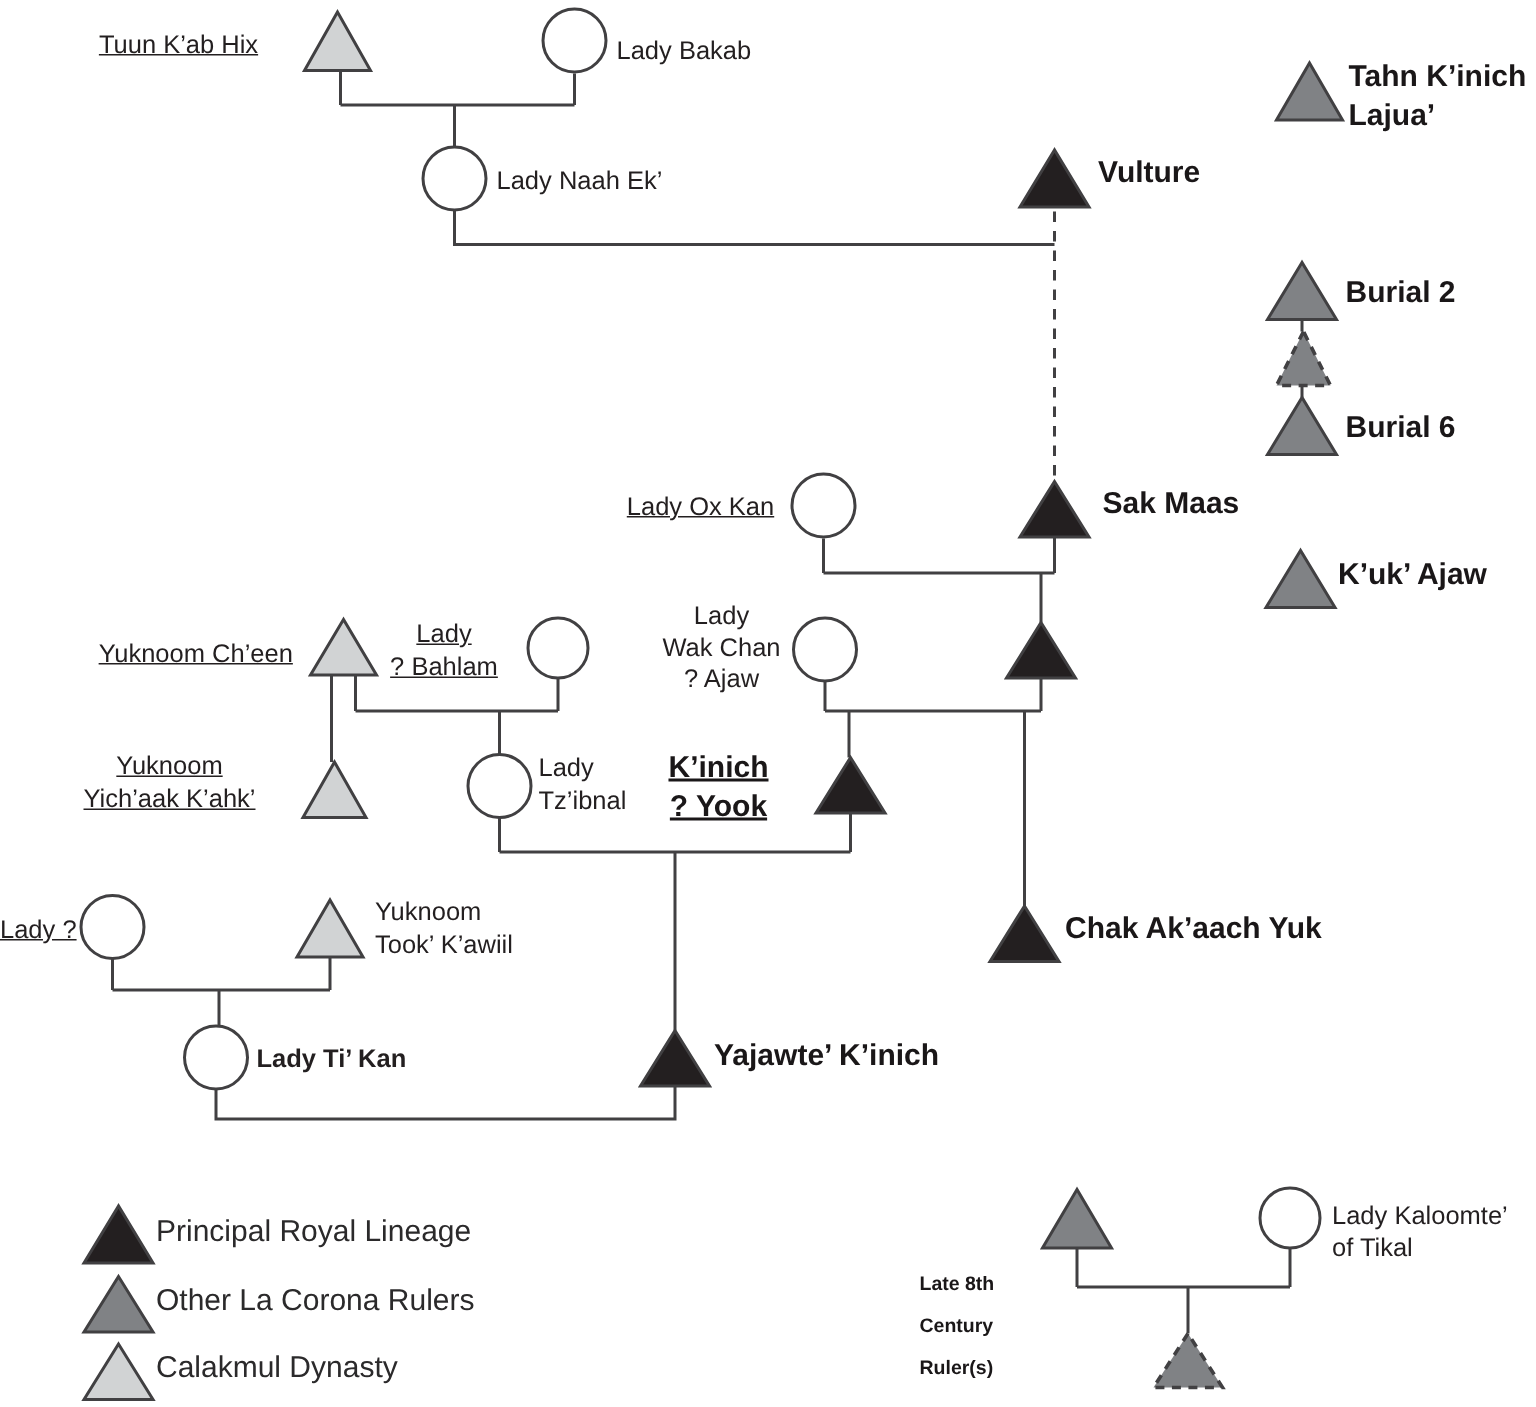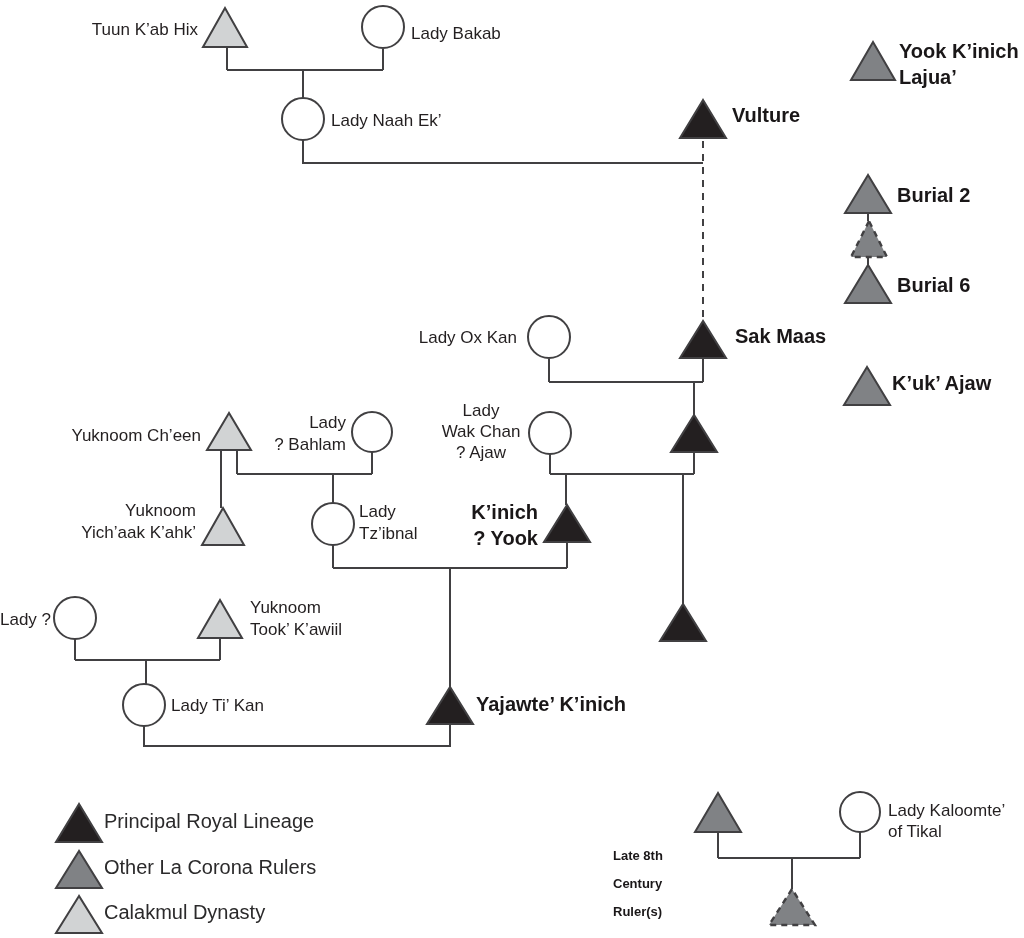--- a/index.html
+++ b/index.html
@@ -21,21 +21,21 @@
   .f-calakmul{fill:var(--c-calakmul);}
   circle.person{fill:#ffffff;stroke:var(--c-line);stroke-width:2;}
   .lbl{
     position:absolute;font-size:17px;line-height:21px;color:var(--c-text);
     white-space:nowrap;
   }
   .lbl span{display:block;}
   .lbl.b{font-weight:700;font-size:20px;line-height:26px;color:#1a1718;}
   .lbl.big{font-size:13px;line-height:28px;}
   .lbl.legend{font-size:20px;line-height:22px;color:#2b2a2b;}
-  .ta-r{text-align:right;}
+  .ta-r{text-align:center;text-decoration:underline;}
   .ta-c{text-align:center;}
 </style>
 </head>
 <body>
 
 <div class="stage">
 
   <svg class="layer" width="1024" height="938" viewBox="0 0 1024 938">
 
     <g class="conn">
@@ -87,21 +87,21 @@
       <polygon class="person f-calakmul" points="79,896 56,933 102,933"></polygon>
     </g>
   </svg>
 
   <div class="lbl ta-r" style="left:40px;top:19px;width:158px;">Tuun K’ab Hix</div>
   <div class="lbl" style="left:411px;top:23px;">Lady Bakab</div>
   <div class="lbl" style="left:331px;top:110px;">Lady Naah Ek’</div>
   <div class="lbl b" style="left:732px;top:102px;">Vulture</div>
 
   <div class="lbl b" style="left:899px;top:38px;">
-    <span>Yook K’inich</span>
+    <span>Tahn K’inich</span>
     <span>Lajua’</span>
   </div>
 
   <div class="lbl b" style="left:897px;top:182px;">Burial 2</div>
   <div class="lbl b" style="left:897px;top:272px;">Burial 6</div>
   <div class="lbl b" style="left:735px;top:323px;">Sak Maas</div>
   <div class="lbl b" style="left:892px;top:370px;">K’uk’ Ajaw</div>
 
 
   <div class="lbl ta-r" style="left:417px;top:327px;width:100px;">Lady Ox Kan</div>
@@ -110,20 +110,21 @@
     <span>Lady</span>
     <span>Wak Chan</span>
     <span>? Ajaw</span>
   </div>
 
   <div class="lbl b ta-r" style="left:420px;top:499px;width:118px;">
     <span>K’inich</span>
     <span>? Yook</span>
   </div>
 
+  <div class="lbl b" style="left:710px;top:606px;">Chak Ak’aach Yuk</div>
 
   <div class="lbl ta-r" style="left:60px;top:425px;width:141px;">Yuknoom Ch’een</div>
 
   <div class="lbl ta-r" style="left:246px;top:412px;width:100px;line-height:22px;">
     <span>Lady</span>
     <span>? Bahlam</span>
   </div>
 
   <div class="lbl ta-r" style="left:30px;top:500px;width:166px;line-height:22px;">
     <span>Yuknoom</span>
@@ -135,21 +136,21 @@
     <span>Tz’ibnal</span>
   </div>
 
   <div class="lbl ta-r" style="left:0px;top:609px;width:47px;">Lady ?</div>
 
   <div class="lbl" style="left:250px;top:597px;line-height:22px;">
     <span>Yuknoom</span>
     <span>Took’ K’awiil</span>
   </div>
 
-  <div class="lbl" style="left:171px;top:695px;">Lady Ti’ Kan</div>
+  <div class="lbl" style="left:171px;top:695px;font-weight:bold;">Lady Ti’ Kan</div>
 
   <div class="lbl b" style="left:476px;top:691px;text-align:right;">Yajawte’ K’inich</div>
 
   <div class="lbl b big" style="left:613px;top:842px;">
     <span>Late 8th</span>
     <span>Century</span>
     <span>Ruler(s)</span>
   </div>
 
   <div class="lbl" style="left:888px;top:800px;">

